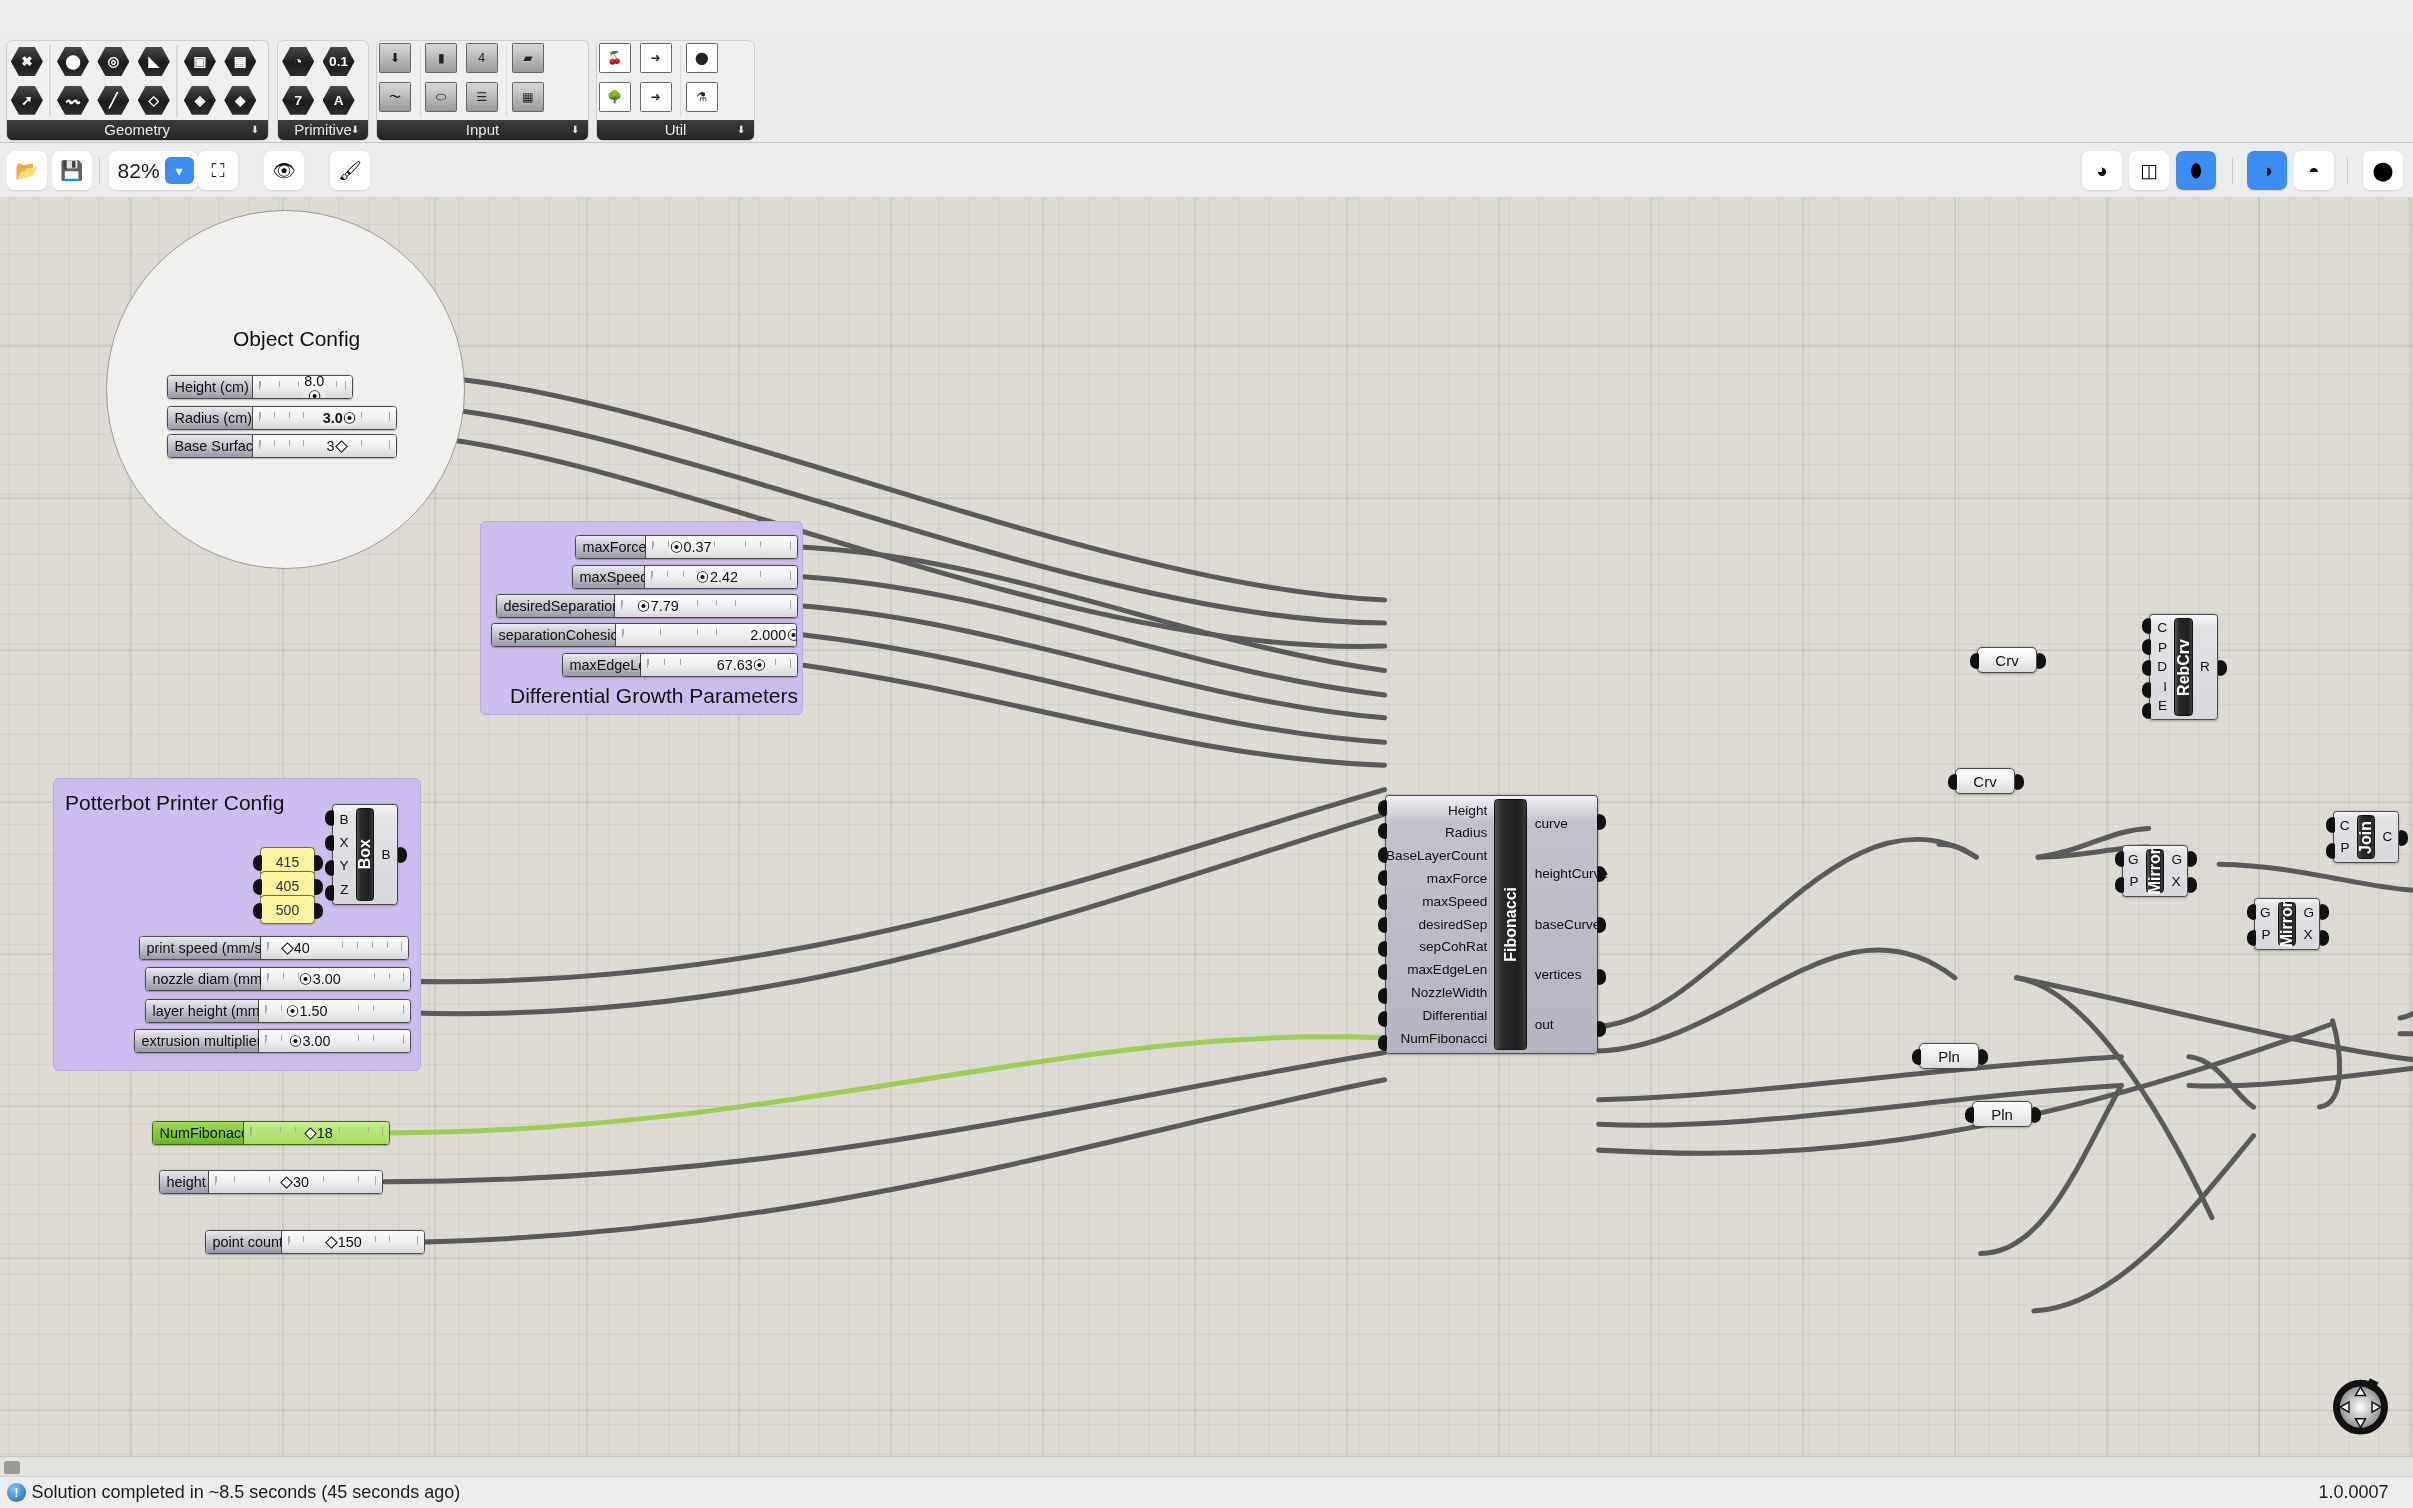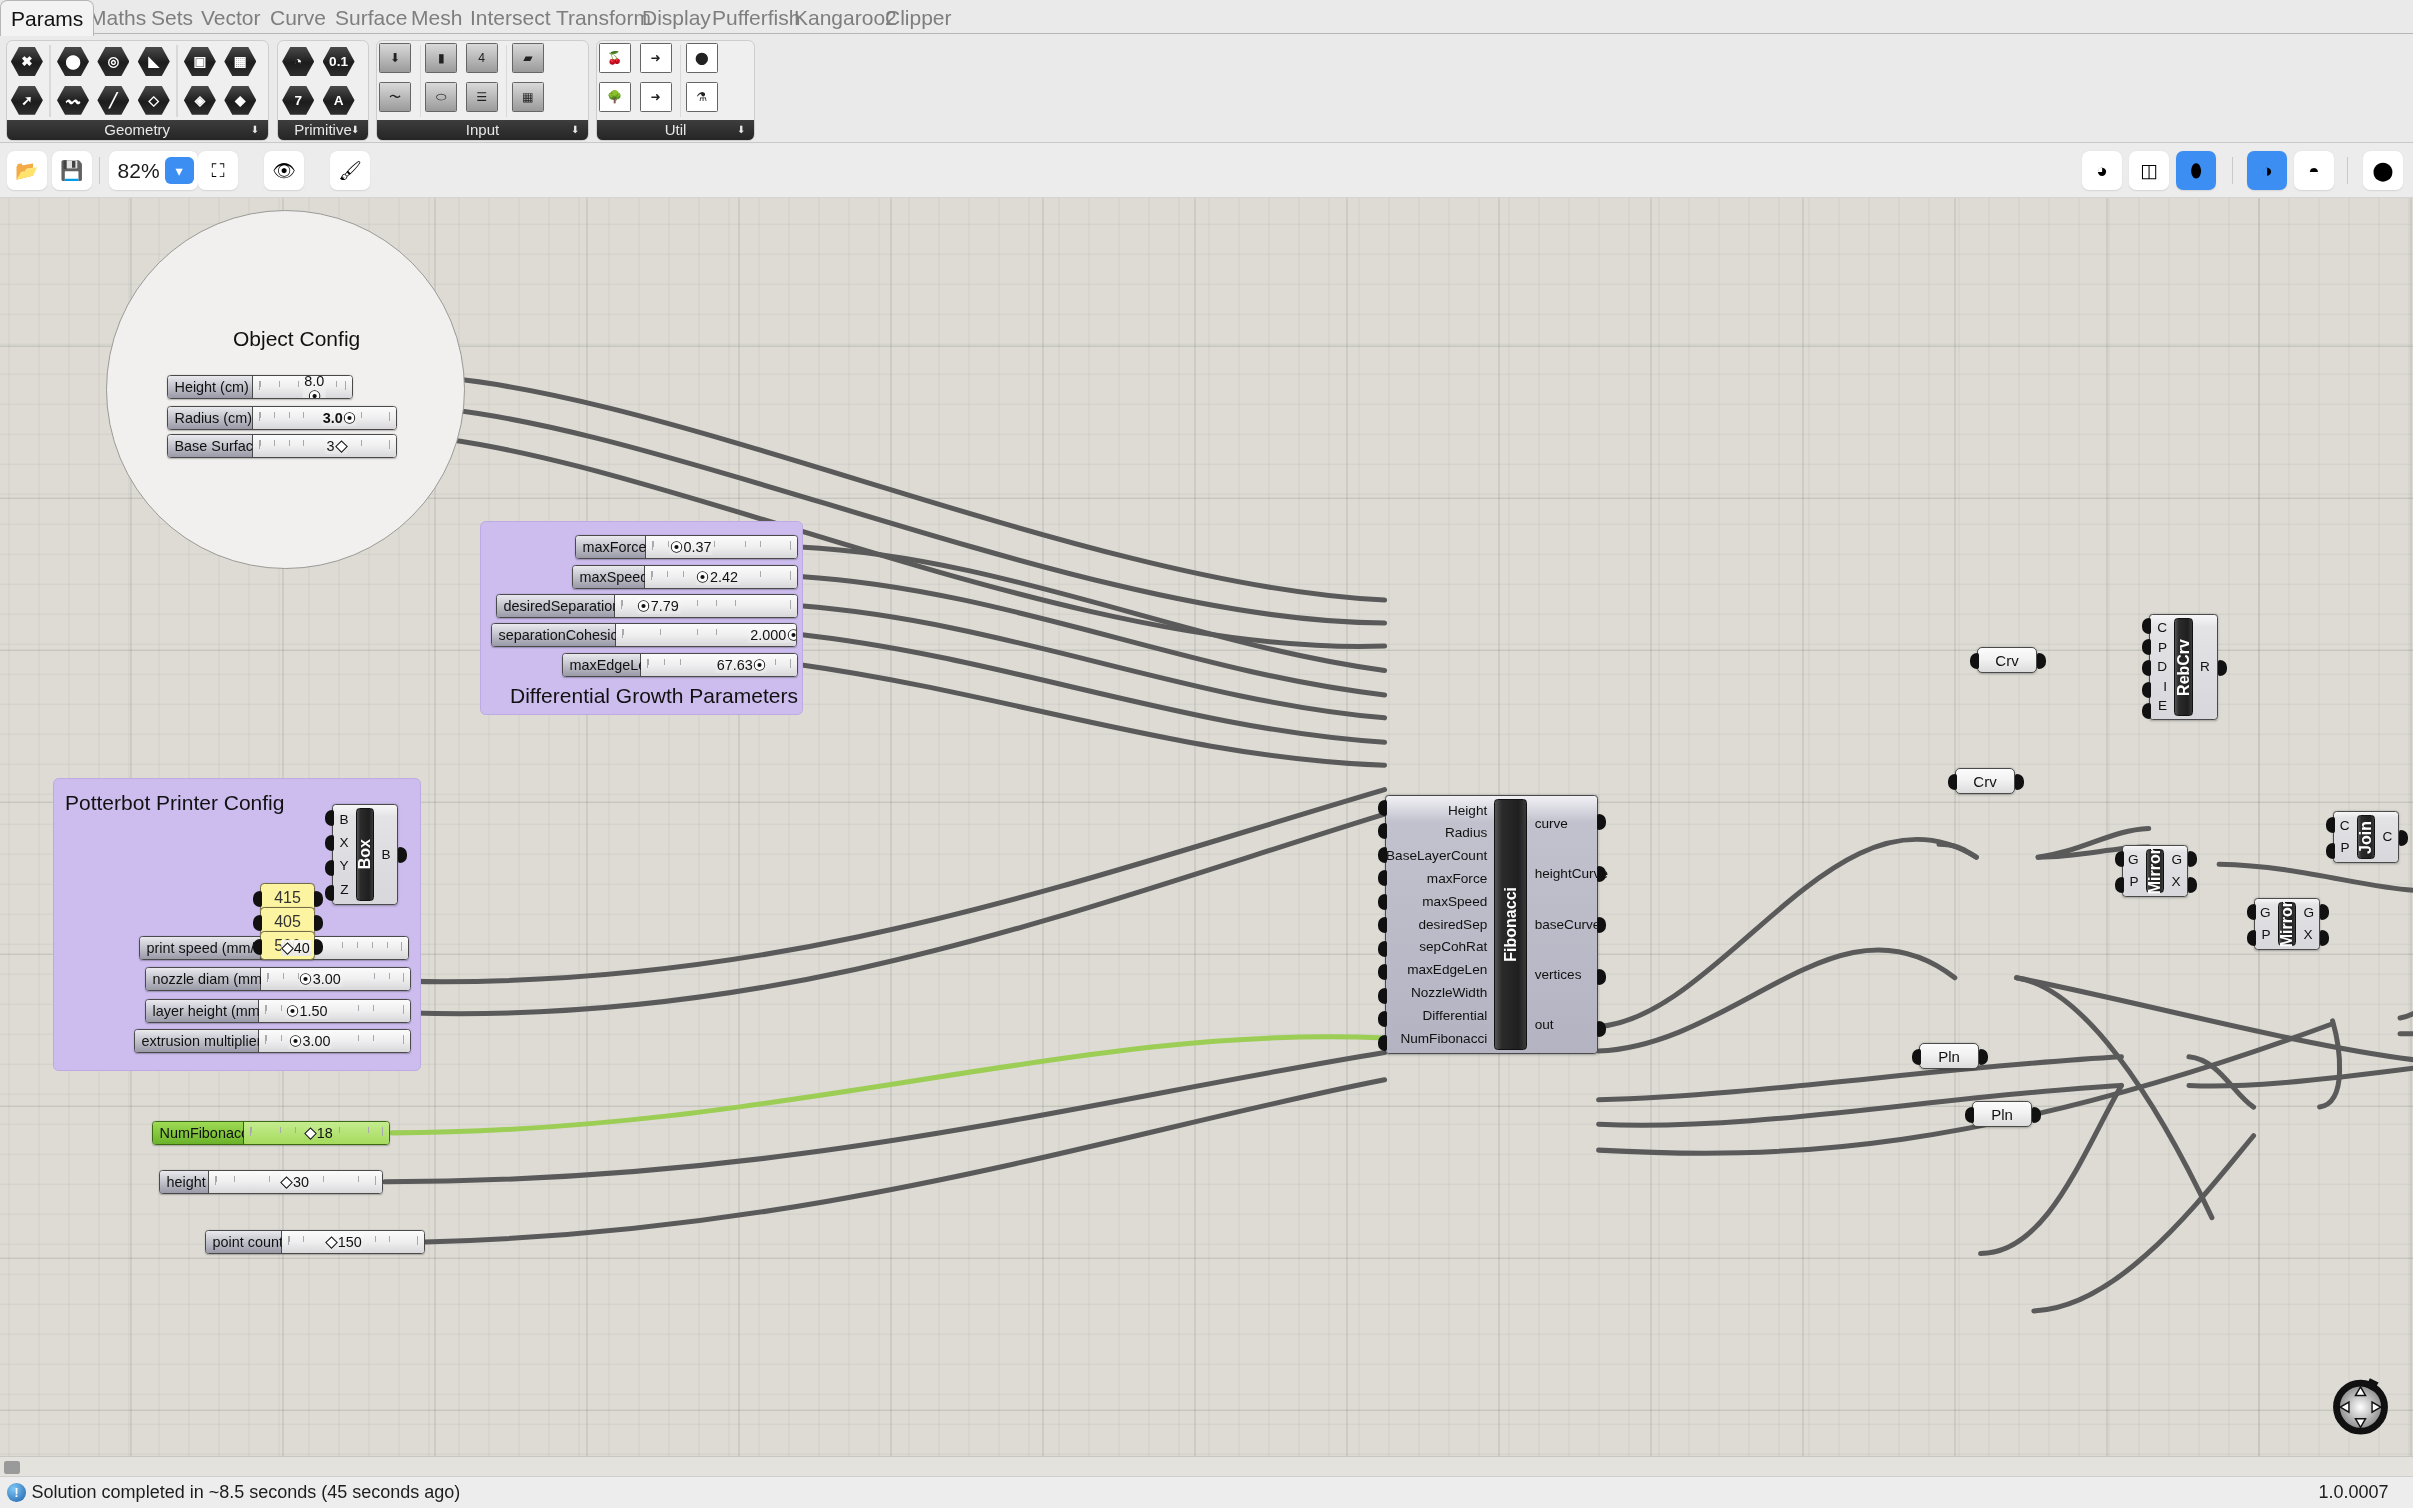--- a/index.html
+++ b/index.html
@@ -156,23 +156,22 @@
             transform:rotate(45deg); }
   .slider.green { border-color:#3c6b13; }
   .slider.green .sl-name { background: linear-gradient(180deg,#9fdb55,#6bb32a); }
   .slider.green .sl-track { background: linear-gradient(180deg,#c4ec8e,#a6db5e); }
   .slider.green .sl-val { background: linear-gradient(180deg,rgba(196,236,142,.9),rgba(166,219,94,.9)); }
 
   
   .panel {
     position:absolute; background:#fcf4a0; border:0.7px solid #6f6d48;
     border-radius:4.3px; display:flex; align-items:center; justify-content:center;
-    font-size:16px; color:#333;
+    font-size:14px; color:#333;
     box-shadow:0 0.7px 1.4px rgba(0,0,0,.2);
-    margin-top:36px;
   }
 
   
   .comp {
     position:absolute;
     background: linear-gradient(180deg,#f7f7f8 0%,#e3e3e6 12%,#d7d7dc 100%);
     border:0.7px solid #4a4a4a; border-radius:3.6px;
     display:flex;
     box-shadow:0 0.7px 2.2px rgba(0,0,0,.28);
   }
@@ -231,35 +230,20 @@
     display:flex; align-items:center; justify-content:center;
   }
   #status-text { font-size:18px; color:#1d1d1d; margin-left:5.7px; }
   #version { position:absolute; right:24.4px; font-size:18px; color:#1d1d1d; }
 </style>
 </head>
 <body>
 
 <div id="app">
 
-  <div id="menubar">
-      <div class="menu-tab active" style="left: 0px;">Params</div>
-      <div class="menu-tab" style="left: 79px;">Maths</div>
-      <div class="menu-tab" style="left: 141px;">Sets</div>
-      <div class="menu-tab" style="left: 191px;">Vector</div>
-      <div class="menu-tab" style="left: 260px;">Curve</div>
-      <div class="menu-tab" style="left: 325px;">Surface</div>
-      <div class="menu-tab" style="left: 401px;">Mesh</div>
-      <div class="menu-tab" style="left: 460px;">Intersect</div>
-      <div class="menu-tab" style="left: 546px;">Transform</div>
-      <div class="menu-tab" style="left: 632px;">Display</div>
-      <div class="menu-tab" style="left: 702px;">Pufferfish</div>
-      <div class="menu-tab" style="left: 784px;">Kangaroo2</div>
-      <div class="menu-tab" style="left: 875px;">Clipper</div>
-    </div>
 
   <div id="ribbon">
       <div class="tgroup" style="left: 5.7px; width: 263px;">
         <div class="tgrid">
           <div class="tcol">
             <div class="hexbtn">
               <div class="hex">✖</div>
             </div>
             <div class="hexbtn">
               <div class="hex">➚</div>

